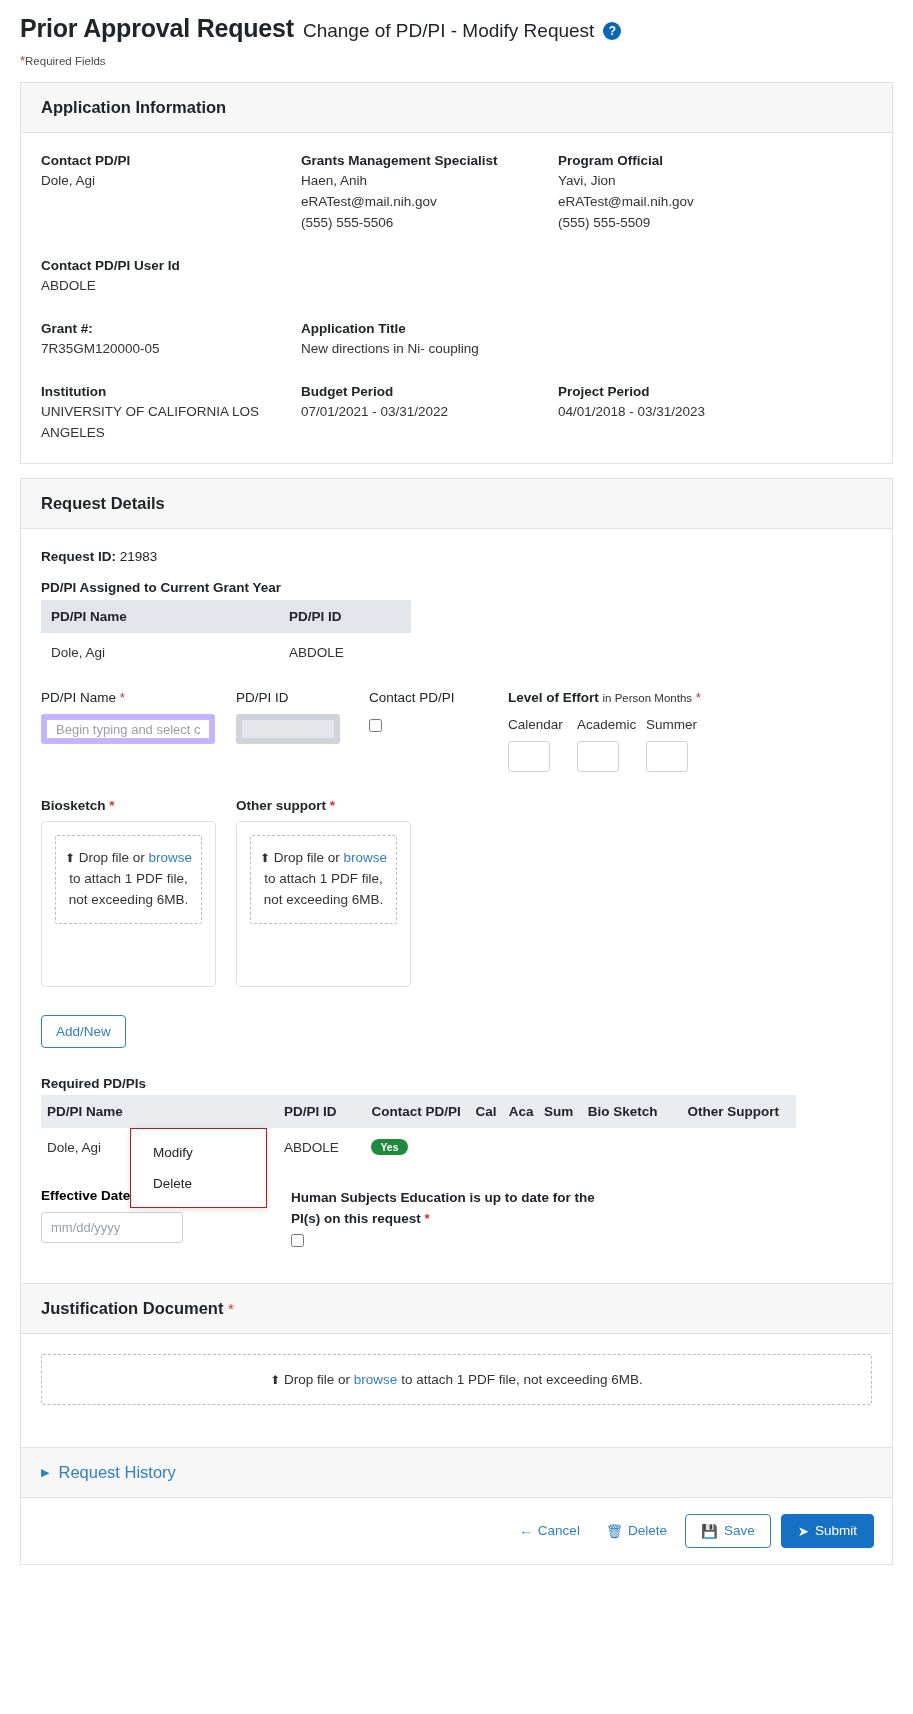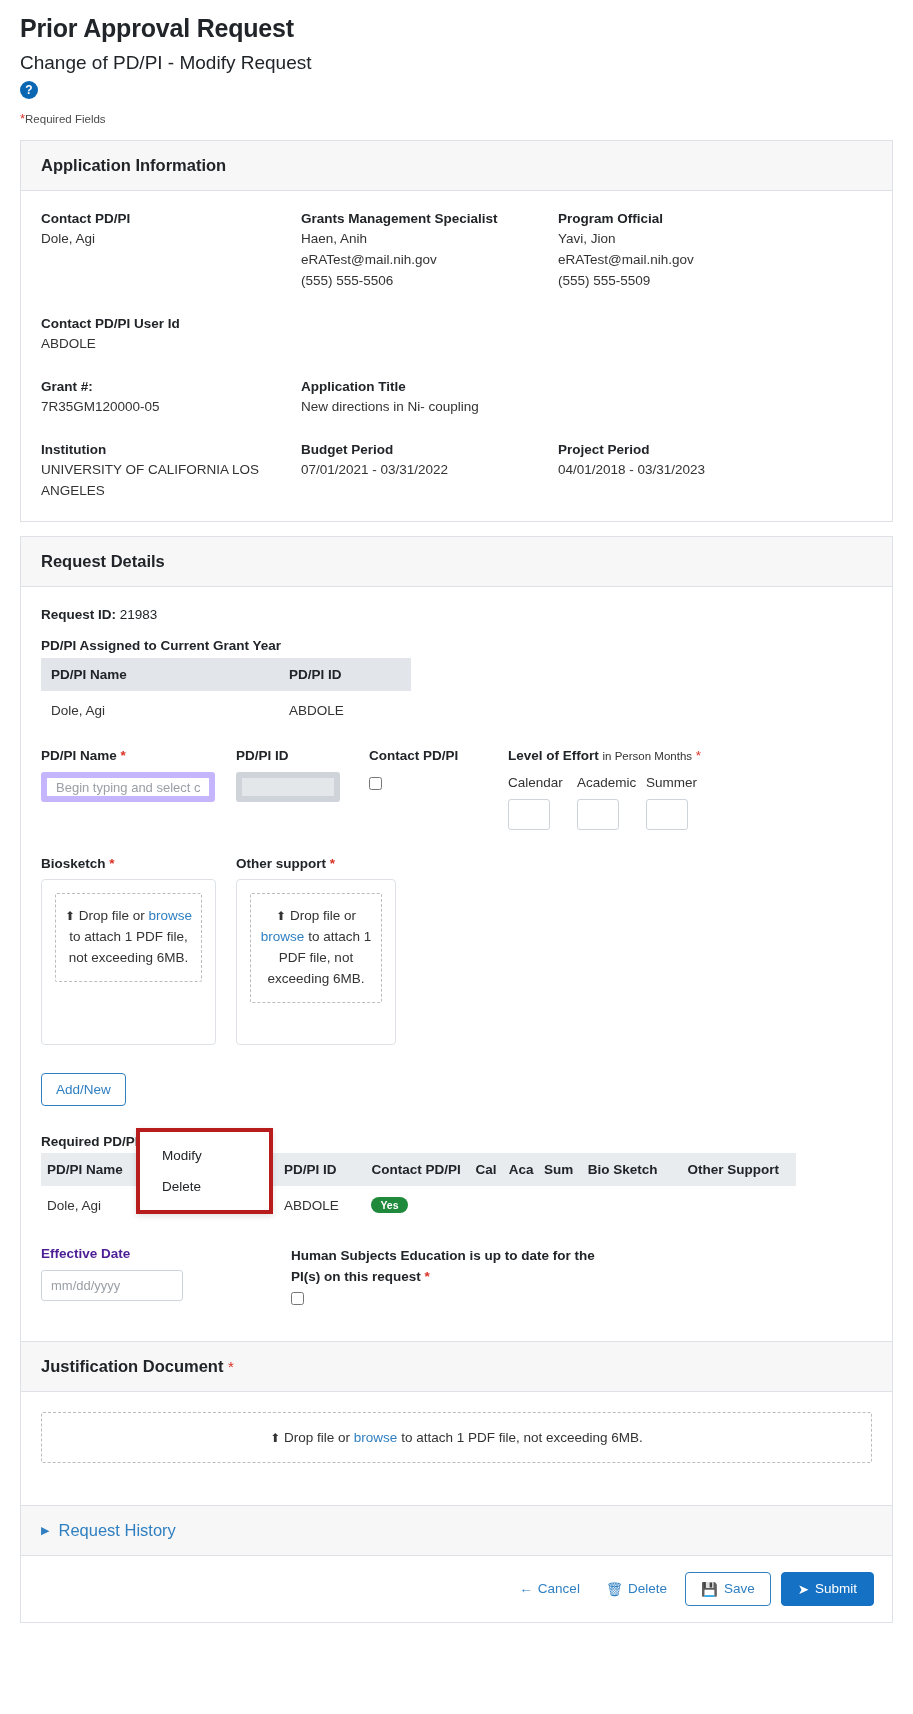--- a/index.html
+++ b/index.html
@@ -10,21 +10,21 @@
     background: #ffffff;
     font-family: "Liberation Sans", sans-serif;
     font-size: 13.5px;
     color: #212529;
     -webkit-font-smoothing: antialiased;
   }
   .page { width: 913px; padding: 0 0 0 0; position: relative; }
 
   
   .page-head { padding: 14px 0 0 20px; }
-  .title-row { display: flex; align-items: baseline; gap: 9px; flex-direction: column; }
+  .title-row { display: flex; align-items: baseline; gap: 9px; }
   .title-main { font-size: 25px; font-weight: bold; letter-spacing: -0.2px; color: #212529; }
   .title-sub { font-size: 19px; font-weight: normal; color: #212529; }
   .help-icon {
     display: inline-flex; align-items: center; justify-content: center;
     width: 18px; height: 18px; border-radius: 50%;
     background: #0b67b2; color: #fff; font-size: 12px; font-weight: bold;
     position: relative; top: -2px; cursor: pointer; flex: none;
   }
   .req-note { margin: 10px 0 0 20px; font-size: 11.5px; color: #4a4a4a; }
   .req-note .ast { color: #d93025; font-size: 13px; }
@@ -49,21 +49,21 @@
   
   .info-grid {
     display: grid;
     grid-template-columns: 260px 257px 1fr;
     row-gap: 24px;
   }
   .info-label { font-weight: bold; font-size: 13.5px; margin-bottom: 3px; color: #212529; }
   .info-val { font-size: 13.5px; color: #333; line-height: 1.55; }
 
   
-  .bold-label { font-weight: bold; font-size: 13.5px; color: #4c1d95; }
+  .bold-label { font-weight: bold; font-size: 13.5px; color: #000000; }
   .ast { color: #d93025; }
 
   
   .req-id { font-size: 13.5px; margin-bottom: 16px; }
   .req-id .k { font-weight: bold; }
   .sub-title { font-weight: bold; font-size: 13.5px; margin-bottom: 5px; }
 
   table.mini { border-collapse: collapse; width: 370px; }
   table.mini th {
     background: #e2e6ea; text-align: left; font-weight: bold; font-size: 13.5px;
@@ -71,21 +71,21 @@
   }
   table.mini td { padding: 12px 10px; font-size: 13.5px; color: #333; }
   .col-a { width: 238px; }
 
   
   .form-row { display: flex; align-items: flex-start; margin-top: 18px; }
   .fcol { }
   .fcol.name { width: 195px; }
   .fcol.pid  { width: 133px; }
   .fcol.cpdpi { width: 125px; }
-  .flabel { font-weight: bold; font-size: 13.5px; margin-bottom: 9px; display:block; }
+  .flabel { font-weight: normal; font-size: 13.5px; margin-bottom: 9px; display:block; }
   input.txt {
     width: 174px; height: 30px; border: 6px solid #c4b5fd; border-radius: 3px;
     padding: 4px 9px; font-family: "Liberation Sans", sans-serif; font-size: 13px;
     color: #212529; background: #fff;
   }
   input.txt::placeholder { color: #9aa0a6; }
   input.txt.disabled { background: #e3e7ea; border-color: #ced4da; width: 104px; }
   input[type=checkbox].cb {
     width: 13px; height: 13px; margin: 5px 0 0 0; vertical-align: top;
   }
@@ -99,21 +99,21 @@
   .loe-col { width: 42px; }
   .loe-col .lbl { font-size: 13.5px; color: #333; margin-bottom: 9px; white-space: nowrap; }
   input.loe-in {
     width: 42px; height: 31px; border: 1px solid #ced4da; border-radius: 3px;
     background: #fff; font-family: "Liberation Sans", sans-serif; font-size: 13px;
   }
 
   
   .attach-row { display: flex; gap: 20px; margin-top: 26px; }
   .attach-block { width: 175px; }
-  .attach-block.wide { width: 160px; }
+  .attach-block.wide { width: 175px; }
   .attach-label { font-weight: bold; font-size: 13.5px; margin-bottom: 8px; }
   .dropcard {
     border: 1px solid #dee2e6; border-radius: 4px; background: #fff;
     height: 166px; padding: 13px;
   }
   .dropzone {
     border: 1px dashed #bdbdbd; border-radius: 2px;
     padding: 12px 6px; text-align: center;
     font-size: 13.5px; color: #333; line-height: 1.55;
   }
@@ -140,22 +140,22 @@
   .w-cal { width: 32px; } .w-aca { width: 34px; } .w-sum { width: 42px; }
   .w-bio { width: 96px; } .w-os { width: 110px; }
   .kebab { color: #2f7fc1; letter-spacing: 1px; font-weight: bold; cursor: pointer; font-size: 13px; }
   .badge-yes {
     display: inline-block; background: #1f8a3b; color: #fff;
     border-radius: 9px; padding: 2px 9px; font-size: 10.5px; font-weight: bold;
   }
 
   
   .ctx-menu {
-    position: absolute; left: 136px; top: 1128px;
-    width: 137px; background: #fff; border: 4px solid #b91c1c;
+    position: absolute; left: 130px; top: 1128px;
+    width: 137px; background: #fff; border: 1px solid #b91c1c;
     box-shadow: 0 2px 6px rgba(0,0,0,0.12); z-index: 40; padding: 8px 0;
   }
   .ctx-item { padding: 8px 22px; font-size: 13.5px; color: #212529; cursor: pointer; }
 
   
   .eff-row { display: flex; margin-top: 22px; position: relative; }
   .eff-col { width: 250px; }
   .hs-col { width: 330px; }
   input.date {
     margin-top: 9px; width: 142px; height: 31px; border: 1px solid #ced4da;

